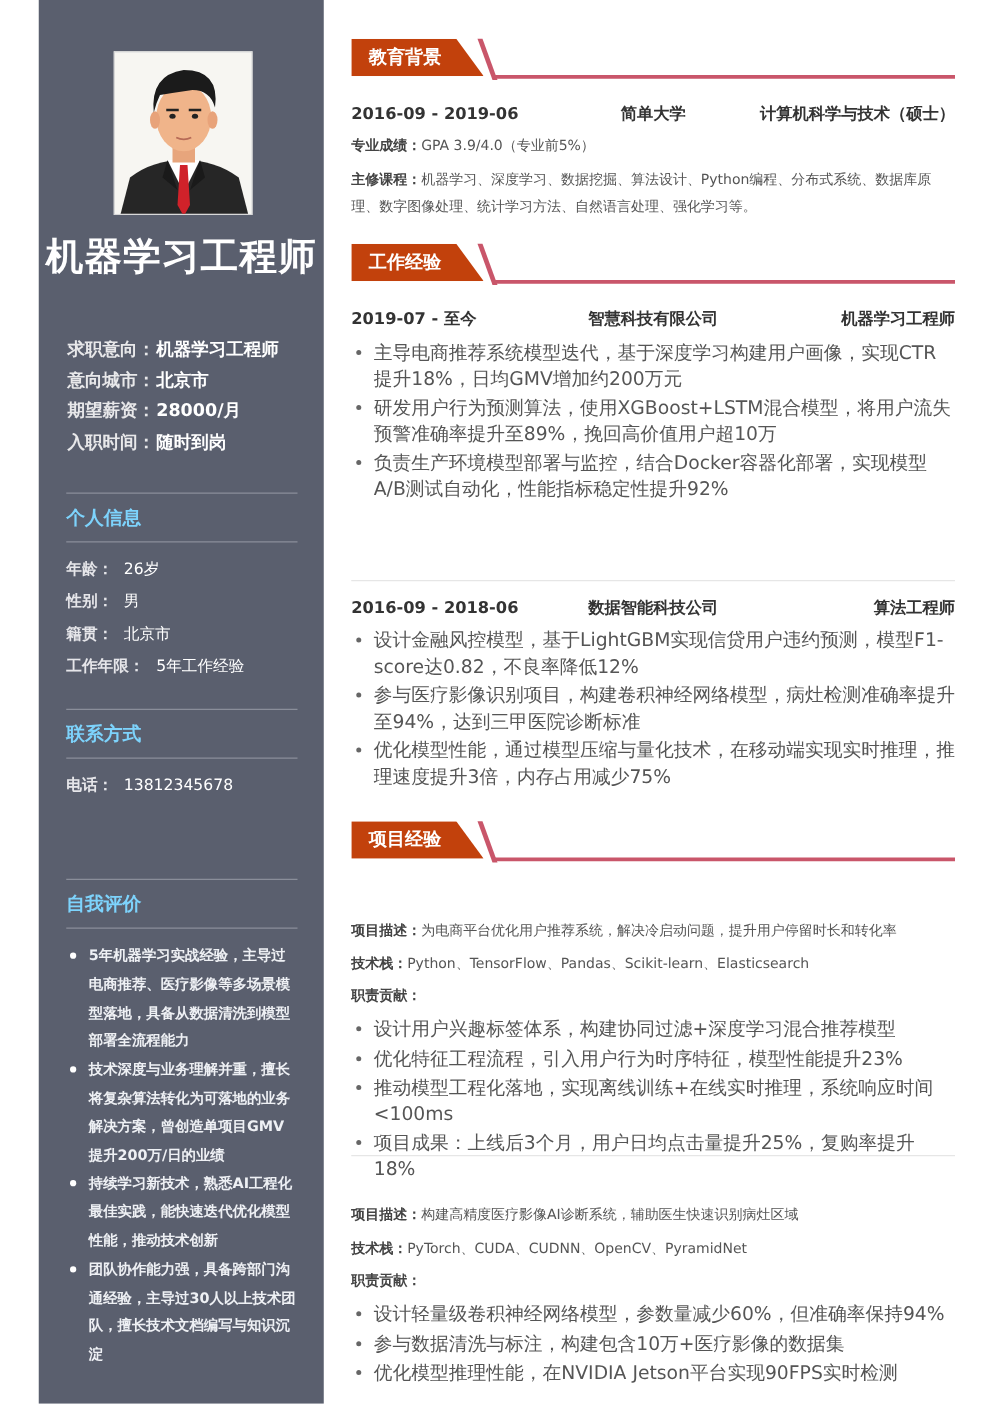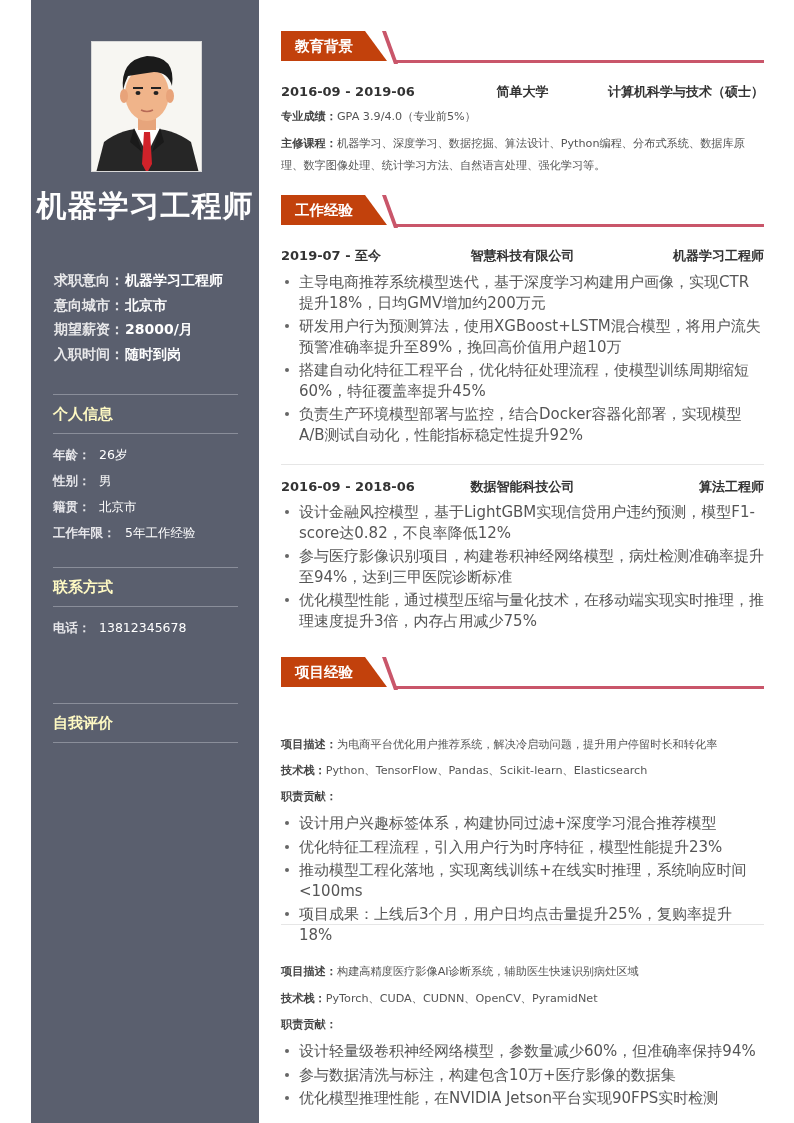--- a/index.html
+++ b/index.html
@@ -10,21 +10,21 @@
   
   .sidebar { position: absolute; left: 31px; top: 0; width: 228px; height: 1123px; background: #5a5f6e; color: #fff; padding: 0 22px; }
   .photo { position: absolute; left: 60px; top: 41px; width: 111px; height: 131px; background: #f6f6f4; border: 1px solid #d8d8d8; overflow: hidden; }
   .name { position: absolute; left: 0; top: 188px; width: 228px; text-align: center; font-size: 30px; font-weight: bold; line-height: 36px; letter-spacing: 1px; color: #fff; }
   .intent { position: absolute; left: 22px; top: 272px; width: 190px; }
   .kv { display: flex; font-size: 14px; line-height: 16px; margin-bottom: 8.5px; text-align: center; }
   .kv .k { color: #e8e8ea; font-weight: bold; white-space: nowrap; }
   .kv .v { color: #fff; font-weight: bold; }
   .side-sec { position: absolute; left: 22px; width: 185px; }
   .side-sec .hr { height: 1px; background: #8a8e9a; }
-  .side-sec h3 { font-size: 15px; font-weight: bold; color: #fef9c3; line-height: 20px; padding: 9px 0 9px 0; }
+  .side-sec h3 { font-size: 15px; font-weight: bold; color: #7dd3fc; line-height: 20px; padding: 9px 0 9px 0; }
   .side-sec .body { padding-top: 12px; }
   .kv2 { display: flex; font-size: 12.5px; line-height: 17px; margin-bottom: 9px; }
   .kv2 .k { color: #e6e6ea; font-weight: bold; white-space: nowrap; min-width: 46px; }
   .kv2 .v { color: #fff; word-break: break-all; }
   .eval-list { list-style: none; padding-left: 0; margin-top: 2px; }
   .eval-list li { position: relative; padding-left: 18px; font-size: 11.5px; line-height: 22.8px; font-weight: bold; color: #eef0f4; margin-bottom: 0px; }
   .eval-list li::before { content: ""; position: absolute; left: 3px; top: 9px; width: 5px; height: 5px; border-radius: 50%; background: #fff; }
 
   
   .main { position: absolute; left: 281px; top: 0; width: 483px; }
@@ -134,20 +134,26 @@
           <span class="k">电话：</span>
           <span class="v">13812345678</span>
         </div>
       </div>
     </div>
 
     <div class="side-sec" style="top:703px">
       <div class="hr"></div>
       <h3>自我评价</h3>
       <div class="hr"></div>
+      <ul class="eval-list" style="margin-top:10px">
+        <li>5年机器学习实战经验，主导过电商推荐、医疗影像等多场景模型落地，具备从数据清洗到模型部署全流程能力</li>
+        <li>技术深度与业务理解并重，擅长将复杂算法转化为可落地的业务解决方案，曾创造单项目GMV提升200万/日的业绩</li>
+        <li>持续学习新技术，熟悉AI工程化最佳实践，能快速迭代优化模型性能，推动技术创新</li>
+        <li>团队协作能力强，具备跨部门沟通经验，主导过30人以上技术团队，擅长技术文档编写与知识沉淀</li>
+      </ul>
     </div>
   </aside>
 
   <main class="main">
 
     <div class="sec-head" style="top:31px">
       <div class="label">教育背景</div>
       <div class="slash"></div>
       <div class="line"></div>
     </div>
@@ -169,21 +175,20 @@
       <div class="line"></div>
     </div>
     <div class="row3" style="top:248px">
       <span>2019-07 - 至今</span>
       <span>智慧科技有限公司</span>
       <span>机器学习工程师</span>
     </div>
     <ul class="bullets" style="top:272px">
       <li>主导电商推荐系统模型迭代，基于深度学习构建用户画像，实现CTR提升18%，日均GMV增加约200万元</li>
       <li>研发用户行为预测算法，使用XGBoost+LSTM混合模型，将用户流失预警准确率提升至89%，挽回高价值用户超10万</li>
-      <li>搭建自动化特征工程平台，优化特征处理流程，使模型训练周期缩短60%，特征覆盖率提升45%</li>
       <li>负责生产环境模型部署与监控，结合Docker容器化部署，实现模型A/B测试自动化，性能指标稳定性提升92%</li>
     </ul>
     <div class="divider" style="top:464px"></div>
     <div class="row3" style="top:479px">
       <span>2016-09 - 2018-06</span>
       <span>数据智能科技公司</span>
       <span>算法工程师</span>
     </div>
     <ul class="bullets" style="top:502px">
       <li>设计金融风控模型，基于LightGBM实现信贷用户违约预测，模型F1-score达0.82，不良率降低12%</li>

